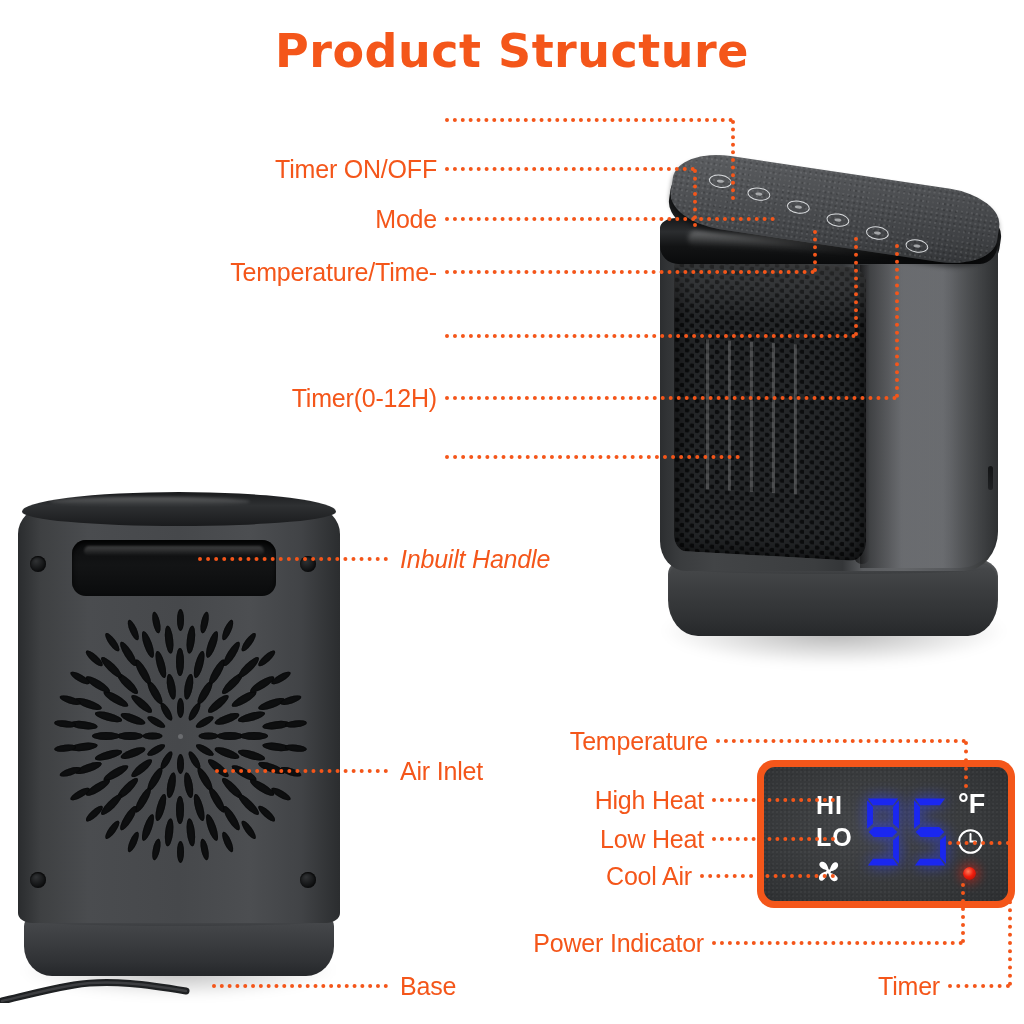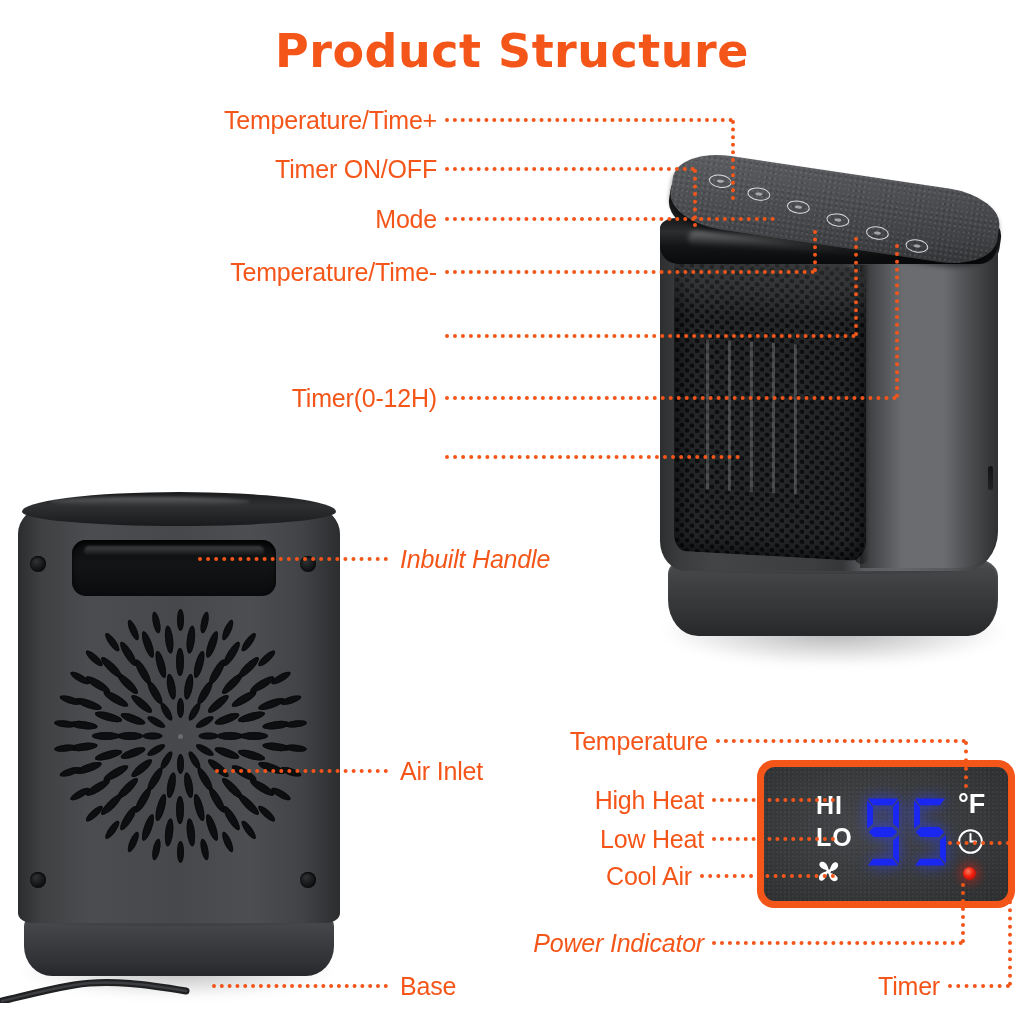--- a/index.html
+++ b/index.html
@@ -526,30 +526,29 @@
   <div class="lead-h" style="left:712px;top:831px;width:123px;"></div>
   <div class="lead-h" style="left:700px;top:868px;width:135px;"></div>
 
   <div class="lead-h" style="left:712px;top:935px;width:251px;"></div>
   <div class="lead-v" style="left:963px;top:875px;height:60px;"></div>
 
   <div class="lead-h" style="left:948px;top:978px;width:62px;"></div>
   <div class="lead-v" style="left:1010px;top:835px;height:143px;"></div>
   <div class="lead-h" style="left:948px;top:835px;width:62px;"></div>
 
-  <div class="lbl r" style="left:0;top:112px;width:437px;">Temperature/Time+</div>
   <div class="lbl r" style="left:0;top:161px;width:437px;">Timer ON/OFF</div>
   <div class="lbl r" style="left:0;top:264px;width:437px;">Temperature/Time-</div>
   <div class="lbl r" style="left:0;top:211px;width:437px;">Mode</div>
   <div class="lbl r" style="left:0;top:390px;width:437px;">Timer(0-12H)</div>
 
   <div class="lbl l" style="left:400px;top:551px;font-style:italic;">Inbuilt Handle</div>
   <div class="lbl l" style="left:400px;top:763px;">Air Inlet</div>
   <div class="lbl l" style="left:400px;top:978px;">Base</div>
 
   <div class="lbl r" style="left:400px;top:733px;width:308px;">Temperature</div>
   <div class="lbl r" style="left:400px;top:792px;width:304px;">High Heat</div>
   <div class="lbl r" style="left:400px;top:831px;width:304px;">Low Heat</div>
   <div class="lbl r" style="left:400px;top:868px;width:292px;">Cool Air</div>
-  <div class="lbl r" style="left:350px;top:935px;width:354px;font-style:italic;">Power Indicator</div>
+  <div class="lbl r" style="left:350px;top:935px;width:354px;">Power Indicator</div>
   <div class="lbl r" style="left:790px;top:978px;width:150px;">Timer</div>
 
 </div>
 
 </body></html>

